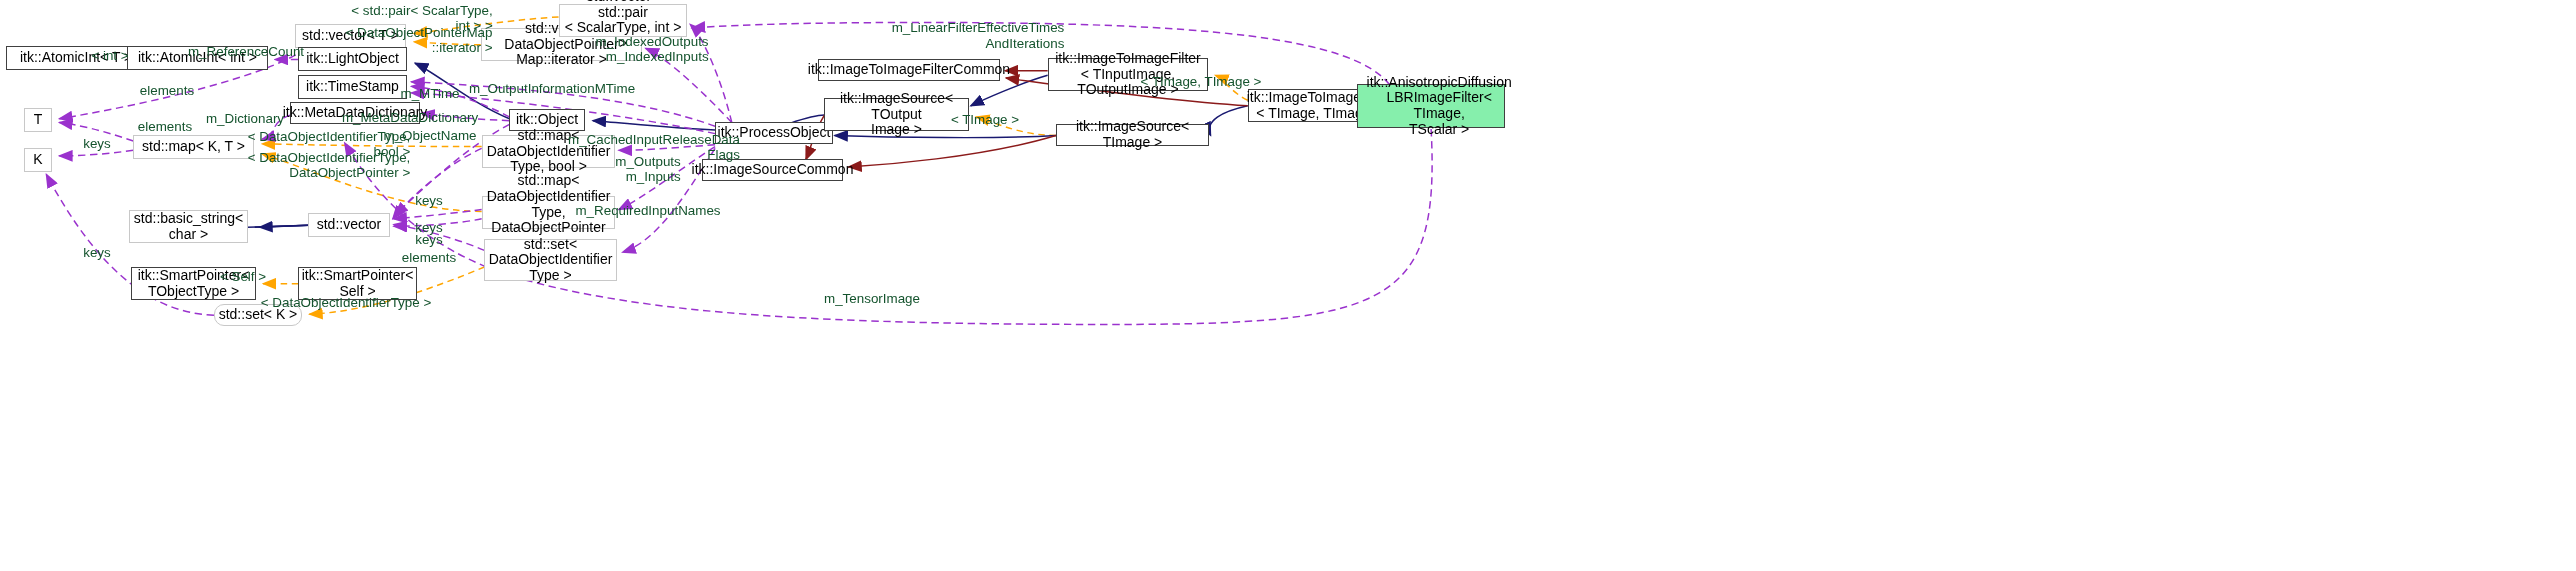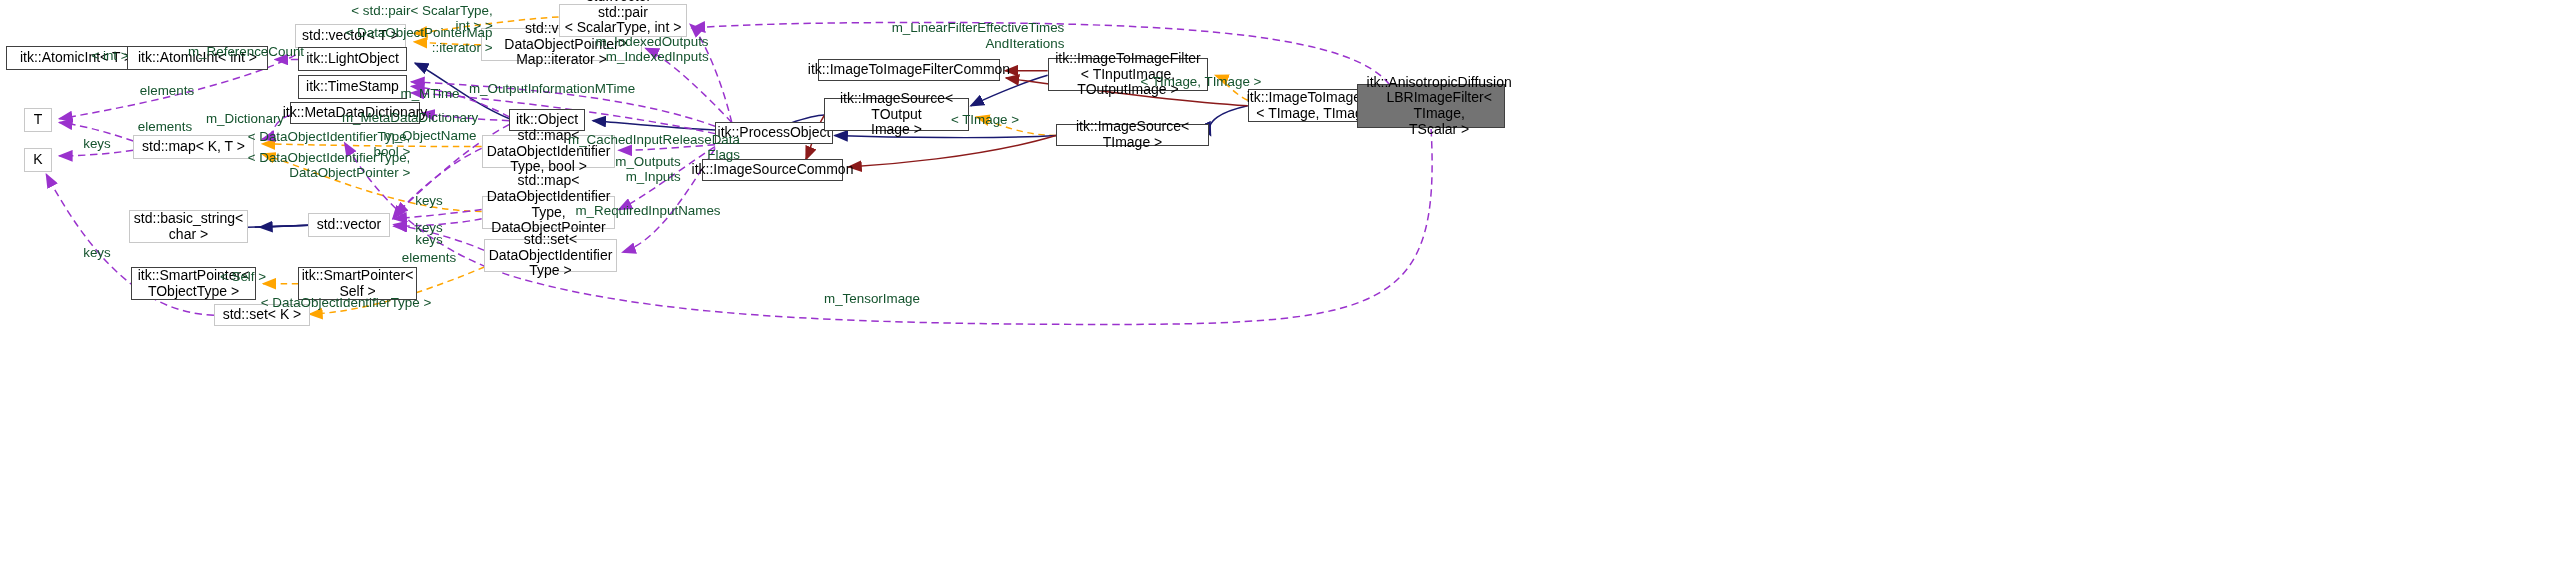--- a/index.html
+++ b/index.html
@@ -31,21 +31,21 @@
     justify-content: center;
     text-align: center;
     font-size: 14px;
     line-height: 1.12;
     color: #000000;
     white-space: pre-line;
     padding: 0.9px 3.7px;
   }
   .node.solid   { border: 1.5px solid #404040; }
   .node.light   { border: 1.3px solid #c8c8c8; }
-  .node.current { border: 1.5px solid #404040; background: #737373; padding-left: 20px; }
+  .node.current { border: 1.5px solid #404040; background: #86efac; padding-left: 20px; }
 
   .elabel {
     position: absolute;
     font-size: 13.4px;
     line-height: 1.14;
     color: #14532d;
     text-align: right;
     white-space: pre-line;
     transform: translateX(-50%);
     pointer-events: none;
@@ -167,33 +167,33 @@
       <div class="node light" style="left: 24px; top: 108px; width: 28px; height: 24px;">T</div>
       <div class="node light" style="left: 24px; top: 148px; width: 28px; height: 24px;">K</div>
       <div class="node light" style="left: 133px; top: 135px; width: 121px; height: 24px;">std::map&lt; K, T &gt;</div>
       <div class="node light" style="left: 129px; top: 210px; width: 119px; height: 33px;">std::basic_string&lt;
 char &gt;</div>
       <div class="node light" style="left: 308px; top: 213px; width: 82px; height: 24px;">std::vector</div>
       <div class="node solid" style="left: 131px; top: 267px; width: 125px; height: 33px;">itk::SmartPointer&lt;
 TObjectType &gt;</div>
       <div class="node solid" style="left: 298px; top: 267px; width: 119px; height: 33px;">itk::SmartPointer&lt;
 Self &gt;</div>
-      <div class="node light" style="left: 214px; top: 304px; width: 96px; height: 22px;">std::set&lt; K &gt;</div>
+      <div class="node light" style="left: 214px; top: 304px; width: 88px; height: 22px; border-radius: 10px;">std::set&lt; K &gt;</div>
       <div class="node light" style="left: 295px; top: 24px; width: 111px; height: 24px;">std::vector&lt; T &gt;</div>
       <div class="node solid" style="left: 298px; top: 47px; width: 109px; height: 24px;">itk::LightObject</div>
       <div class="node solid" style="left: 298px; top: 75px; width: 109px; height: 24px;">itk::TimeStamp</div>
       <div class="node solid" style="left: 290px; top: 102px; width: 130px; height: 22px;">itk::MetaDataDictionary</div>
       <div class="node light" style="left: 481px; top: 28px; width: 161px; height: 33px;">std::vector&lt; DataObjectPointer
 Map::iterator &gt;</div>
       <div class="node solid" style="left: 509px; top: 109px; width: 76px; height: 22px;">itk::Object</div>
       <div class="node light" style="left: 482px; top: 135px; width: 133px; height: 33px;">std::map&lt; DataObjectIdentifier
 Type, bool &gt;</div>
       <div class="node light" style="left: 482px; top: 196px; width: 133px; height: 33px;">std::map&lt; DataObjectIdentifier
 Type, DataObjectPointer &gt;</div>
-      <div class="node light" style="left: 484px; top: 239px; width: 133px; height: 33px;">std::set&lt; DataObjectIdentifier
+      <div class="node light" style="left: 484px; top: 239px; width: 133px; height: 42px;">std::set&lt; DataObjectIdentifier
 Type &gt;</div>
       <div class="node light" style="left: 559px; top: 3.7px; width: 128px; height: 33px;">std::vector&lt; std::pair
 &lt; ScalarType, int &gt; &gt;</div>
       <div class="node solid" style="left: 715px; top: 122px; width: 118px; height: 22px;">itk::ProcessObject</div>
       <div class="node solid" style="left: 702px; top: 159px; width: 141px; height: 22px;">itk::ImageSourceCommon</div>
       <div class="node solid" style="left: 818px; top: 59px; width: 182px; height: 22px;">itk::ImageToImageFilterCommon</div>
       <div class="node solid" style="left: 824px; top: 98px; width: 145px; height: 33px;">itk::ImageSource&lt; TOutput
 Image &gt;</div>
       <div class="node solid" style="left: 1056px; top: 124px; width: 153px; height: 22px;">itk::ImageSource&lt; TImage &gt;</div>
       <div class="node solid" style="left: 1048px; top: 58px; width: 160px; height: 33px;">itk::ImageToImageFilter

